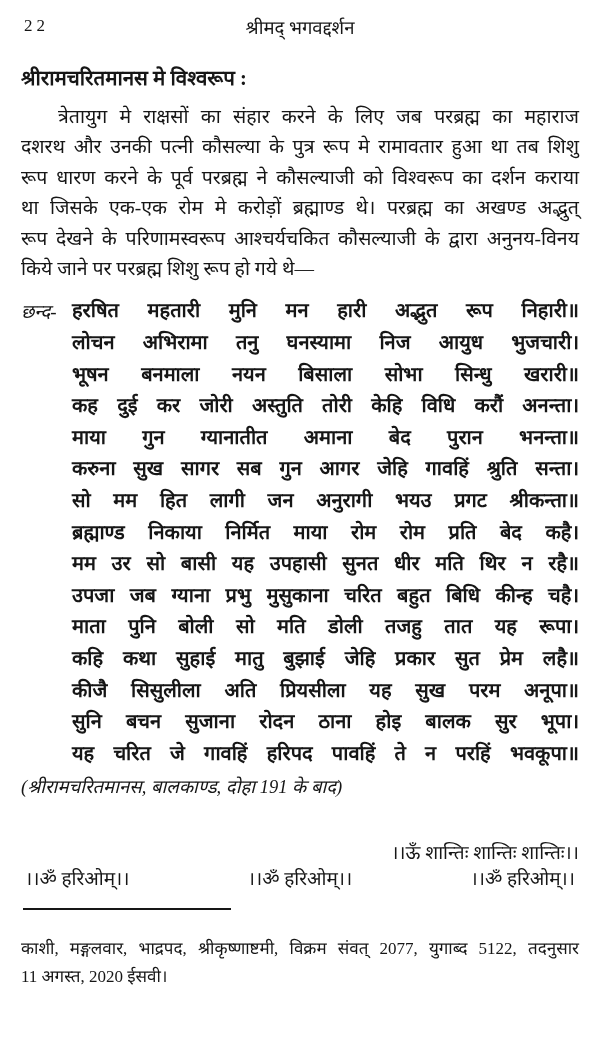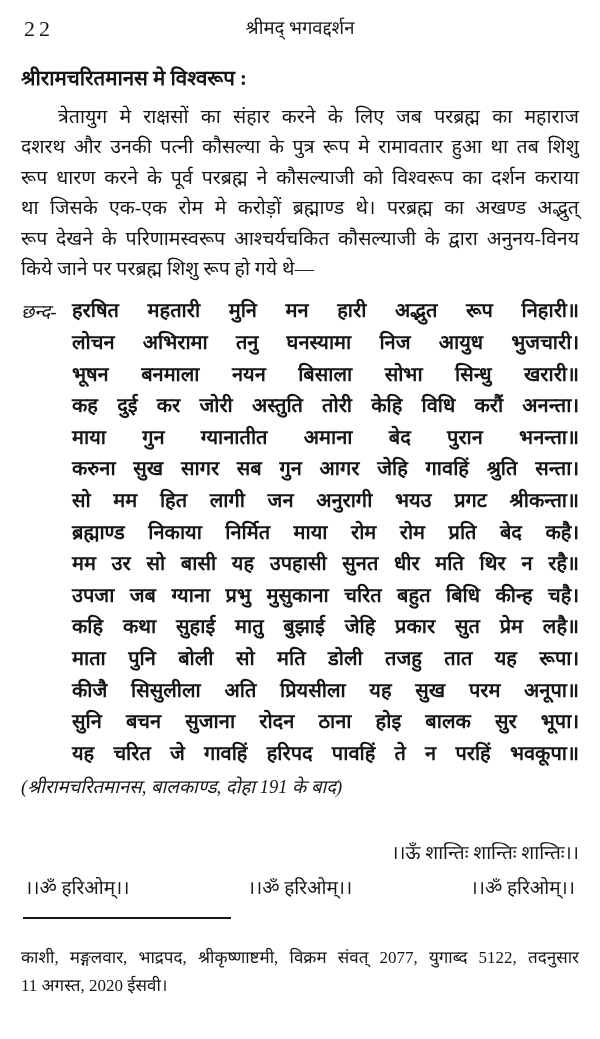--- a/index.html
+++ b/index.html
@@ -22,21 +22,21 @@
     padding: 14px 21px 0 21px;
   }
   .top-row {
     position: relative;
     height: 24px;
   }
   .page-number {
     position: absolute;
     left: 3px;
     top: 2px;
-    font-size: 22px;
+    font-size: 17px;
     letter-spacing: 4px;
   }
   .book-title {
     text-align: center;
     font-size: 18.5px;
   }
   .section-heading {
     margin-top: 25px;
     font-size: 20.5px;
     font-weight: bold;
@@ -81,21 +81,20 @@
     margin-top: 4px;
     font-style: italic;
     font-size: 18.5px;
   }
   .shanti {
     margin-top: 41px;
     text-align: right;
     font-size: 19px;
   }
   .hariom-row {
-    margin-top: 9px;
     display: flex;
     justify-content: space-between;
     padding: 0 4px;
     font-size: 19px;
   }
   .footnote-rule {
     margin-top: 17px;
     margin-left: 2px;
     width: 208px;
     height: 2px;
@@ -141,22 +140,22 @@
     <div class="verse-line">हरषित महतारी मुनि मन हारी अद्भुत रूप निहारी॥</div>
     <div class="verse-line">लोचन अभिरामा तनु घनस्यामा निज आयुध भुजचारी।</div>
     <div class="verse-line">भूषन बनमाला नयन बिसाला सोभा सिन्धु खरारी॥</div>
     <div class="verse-line">कह दुई कर जोरी अस्तुति तोरी केहि विधि करौं अनन्ता।</div>
     <div class="verse-line">माया गुन ग्यानातीत अमाना बेद पुरान भनन्ता॥</div>
     <div class="verse-line">करुना सुख सागर सब गुन आगर जेहि गावहिं श्रुति सन्ता।</div>
     <div class="verse-line">सो मम हित लागी जन अनुरागी भयउ प्रगट श्रीकन्ता॥</div>
     <div class="verse-line">ब्रह्माण्ड निकाया निर्मित माया रोम रोम प्रति बेद कहै।</div>
     <div class="verse-line">मम उर सो बासी यह उपहासी सुनत धीर मति थिर न रहै॥</div>
     <div class="verse-line">उपजा जब ग्याना प्रभु मुसुकाना चरित बहुत बिधि कीन्ह चहै।</div>
+    <div class="verse-line">माता पुनि बोली सो मति डोली तजहु तात यह रूपा।</div>
     <div class="verse-line">कहि कथा सुहाई मातु बुझाई जेहि प्रकार सुत प्रेम लहै॥</div>
-    <div class="verse-line">माता पुनि बोली सो मति डोली तजहु तात यह रूपा।</div>
     <div class="verse-line">कीजै सिसुलीला अति प्रियसीला यह सुख परम अनूपा॥</div>
     <div class="verse-line">सुनि बचन सुजाना रोदन ठाना होइ बालक सुर भूपा।</div>
     <div class="verse-line">यह चरित जे गावहिं हरिपद पावहिं ते न परहिं भवकूपा॥</div>
   </div>
 
   <div class="attribution">(श्रीरामचरितमानस, बालकाण्ड, दोहा 191 के बाद)</div>
 
   <div class="shanti">।।ऊँ शान्तिः शान्तिः शान्तिः।।</div>
 
   <div class="hariom-row">

